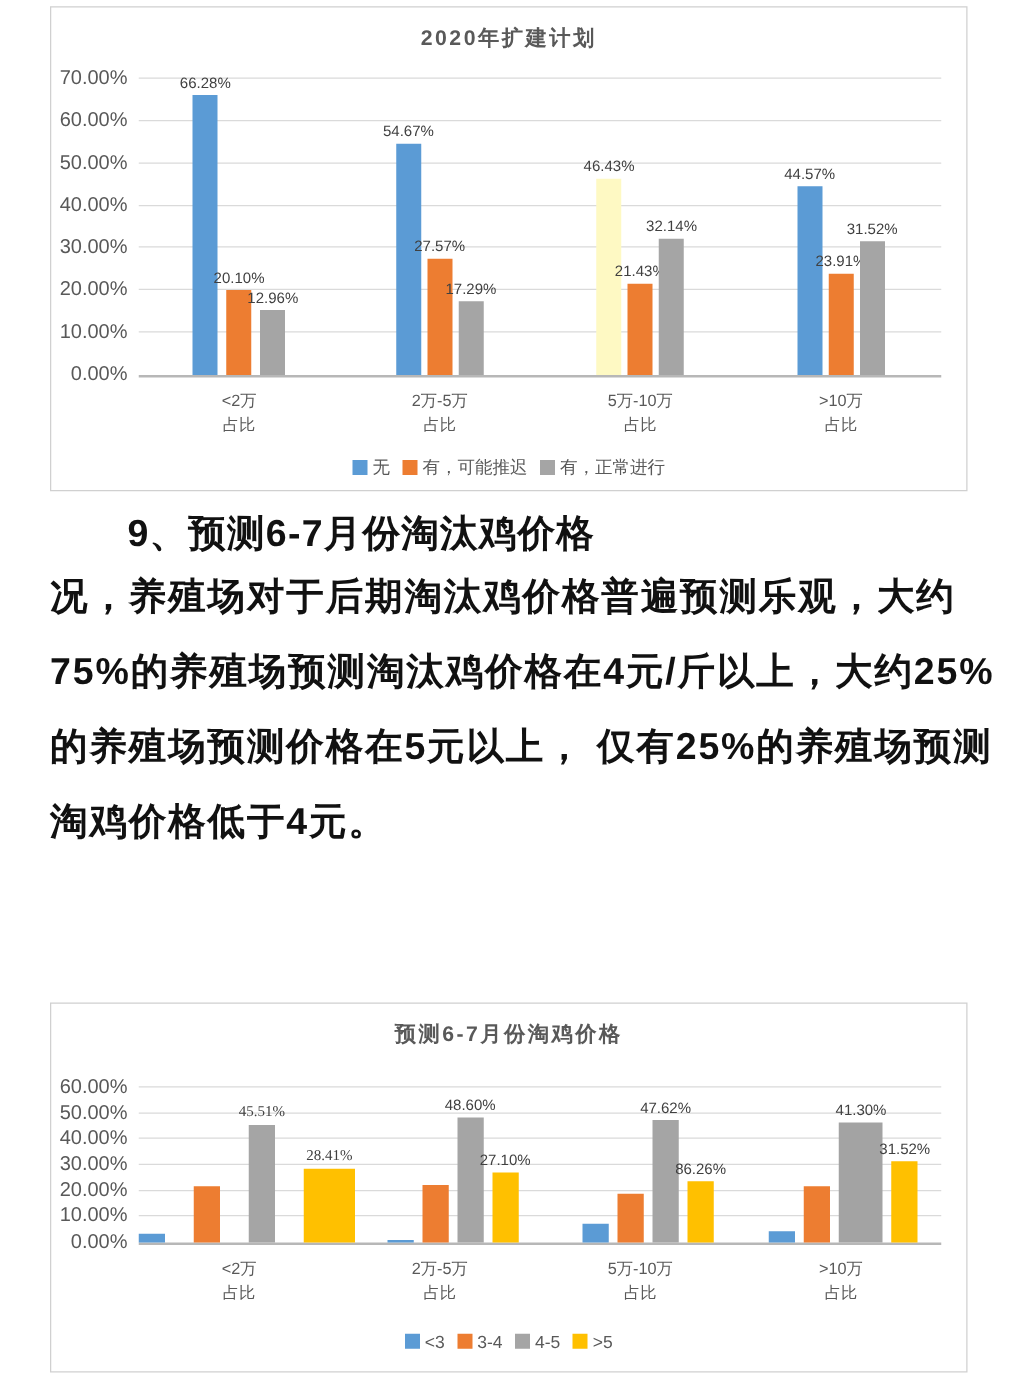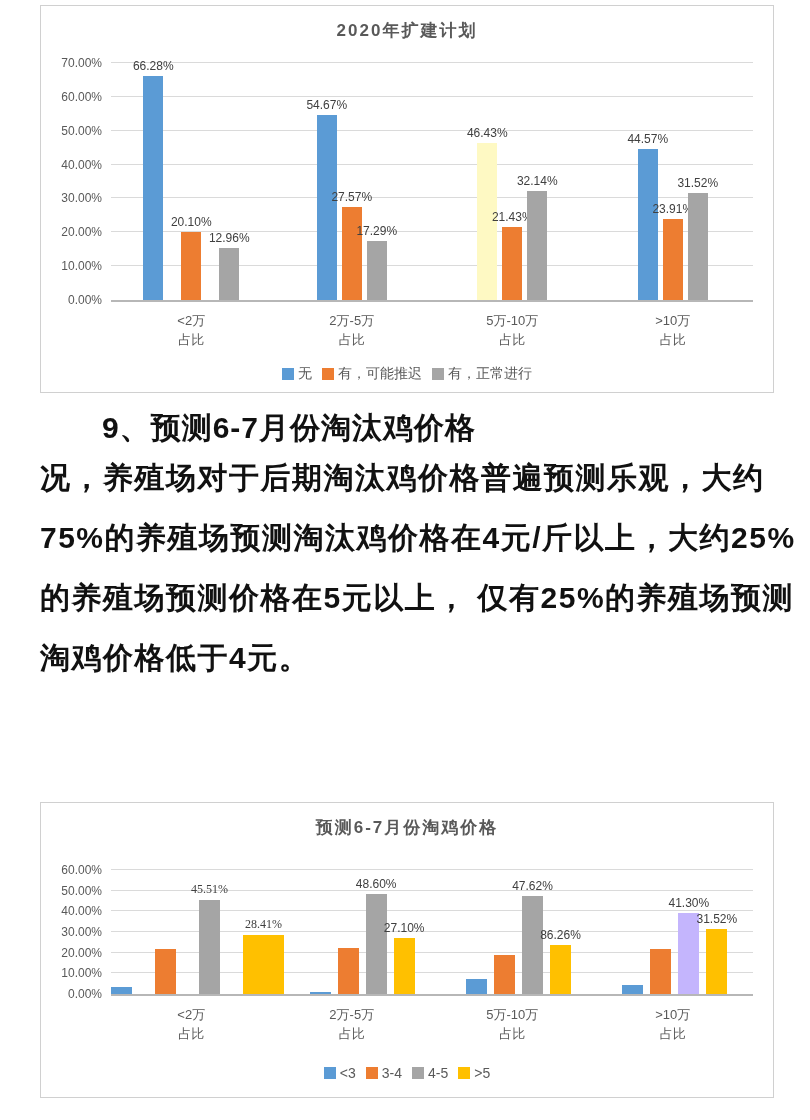--- a/index.html
+++ b/index.html
@@ -16,21 +16,21 @@
   .chart-title{
     text-align:center;color:#595959;font-weight:bold;font-size:17px;
     margin-top:13px;letter-spacing:2px;
   }
   .chart-body{margin:0 20px 0 70px;}
   #chartbox-0 .chart-body{margin-top:21px;}
   #chartbox-1 .chart-body{margin-top:31px;}
   .plot{position:relative;border-bottom:2px solid #b7b7b7;}
   .gridline{position:absolute;left:0;right:0;height:1px;background:#dadada;}
   .ytick{
-    position:absolute;right:100%;margin-right:9px;font-size:12px;line-height:16px;
+    position:absolute;right:100%;margin-right:9px;font-size:16px;line-height:16px;
     color:#595959;white-space:nowrap;
   }
   .groups{position:absolute;left:0;right:0;top:0;bottom:0;display:flex;align-items:flex-end;}
   .group{flex:1;display:flex;align-items:flex-end;justify-content:center;}
   .bar{position:relative;}
   .bar-label{
     position:absolute;bottom:100%;margin-bottom:3px;left:50%;transform:translateX(-50%);
     font-size:12px;color:#404040;white-space:nowrap;
   }
   .xlabels{display:flex;margin-top:9px;}
@@ -63,21 +63,21 @@
           <div class="ytick" style="bottom: 93.5714px;">30.00%</div>
           <div class="gridline" style="bottom: 135.429px;"></div>
           <div class="ytick" style="bottom: 127.429px;">40.00%</div>
           <div class="gridline" style="bottom: 169.286px;"></div>
           <div class="ytick" style="bottom: 161.286px;">50.00%</div>
           <div class="gridline" style="bottom: 203.143px;"></div>
           <div class="ytick" style="bottom: 195.143px;">60.00%</div>
           <div class="gridline" style="bottom: 237px;"></div>
           <div class="ytick" style="bottom: 229px;">70.00%</div>
           <div class="groups">
-            <div class="group" style="gap: 18px;">
+            <div class="group" style="gap: 7px;">
               <div class="bar" style="width: 20px; height: 224.405px; background: rgb(91, 155, 213);">
                 <div class="bar-label">66.28%</div>
               </div>
               <div class="bar" style="width: 20px; height: 68.0529px; background: rgb(237, 125, 49);">
                 <div class="bar-label">20.10%</div>
               </div>
               <div class="bar" style="width: 20px; height: 52px; background: rgb(165, 165, 165);">
                 <div class="bar-label">12.96%</div>
               </div>
             </div>
@@ -203,21 +203,21 @@
               <div class="bar" style="width: 21px; height: 98.4147px; background: rgb(165, 165, 165);">
                 <div class="bar-label">47.62%</div>
               </div>
               <div class="bar" style="width: 21px; height: 49.2073px; background: rgb(255, 192, 0);">
                 <div class="bar-label">86.26%</div>
               </div>
             </div>
             <div class="group" style="gap: 7px;">
               <div class="bar" style="width: 21px; height: 8.88667px; background: rgb(91, 155, 213);"></div>
               <div class="bar" style="width: 21px; height: 44.8467px; background: rgb(237, 125, 49);"></div>
-              <div class="bar" style="width: 21px; height: 81px; background: #c4b5fd;">
+              <div class="bar" style="width: 21px; height: 96px; background: #a3a3a3; padding-left: 14px;">
                 <div class="bar-label">41.30%</div>
               </div>
               <div class="bar" style="width: 21px; height: 65.1413px; background: rgb(255, 192, 0);">
                 <div class="bar-label">31.52%</div>
               </div>
             </div>
           </div>
         </div>
       <div class="xlabels">
           <div class="xlabel">

